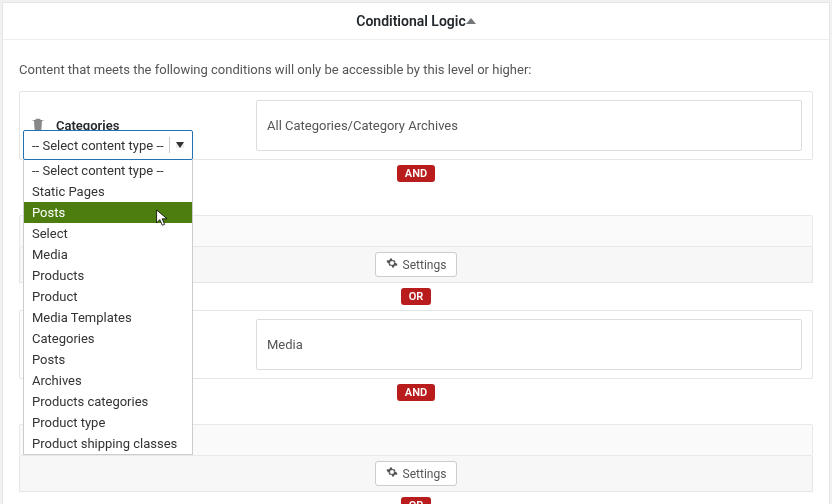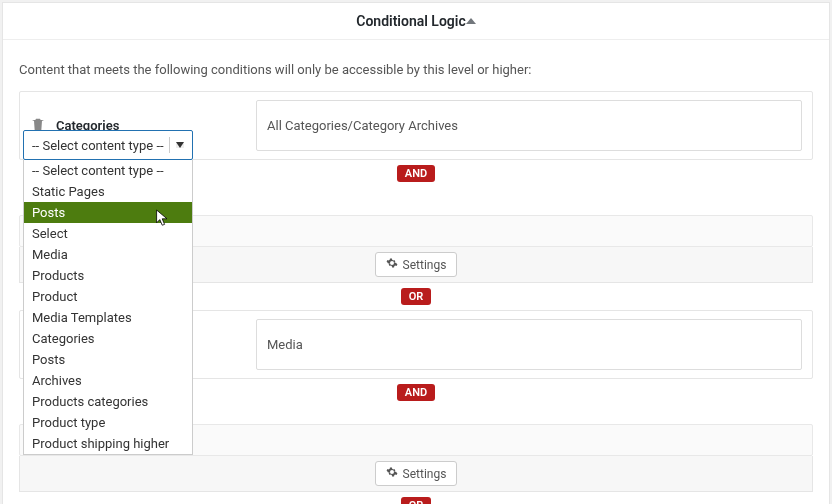--- a/index.html
+++ b/index.html
@@ -279,21 +279,21 @@
           <div class="select-item">Select</div>
           <div class="select-item">Media</div>
           <div class="select-item">Products</div>
           <div class="select-item">Product</div>
           <div class="select-item">Media Templates</div>
           <div class="select-item">Categories</div>
           <div class="select-item">Posts</div>
           <div class="select-item">Archives</div>
           <div class="select-item">Products categories</div>
           <div class="select-item">Product type</div>
-          <div class="select-item">Product shipping higher</div>
+          <div class="select-item">Product shipping classes</div>
         </div>
     </div>
 
     <div class="cursor-icon" style="top:168px; left:152px;">
       <svg viewBox="0 0 20 24">
           <path d="M2 2l0 16 4-4 3 7 3-1-3-7 6 0z" fill="#fff" stroke="#000" stroke-width="1"></path>
         </svg>
     </div>
 
   </div>

